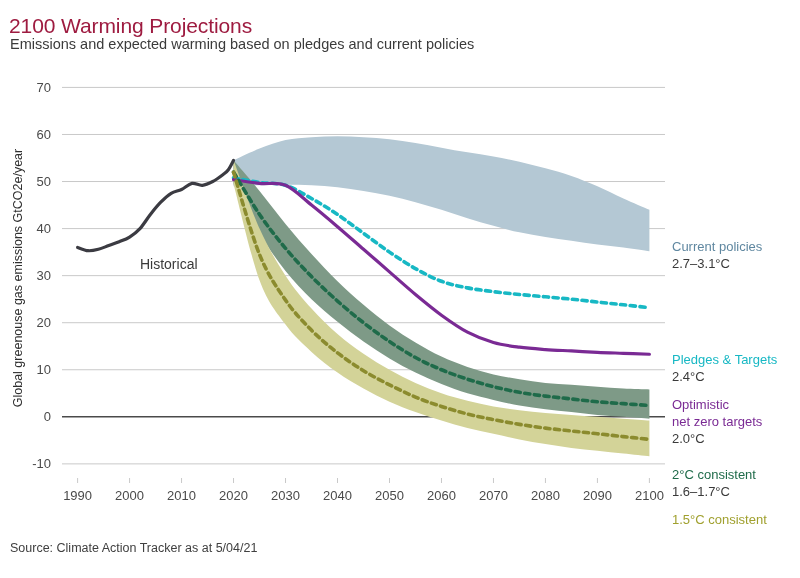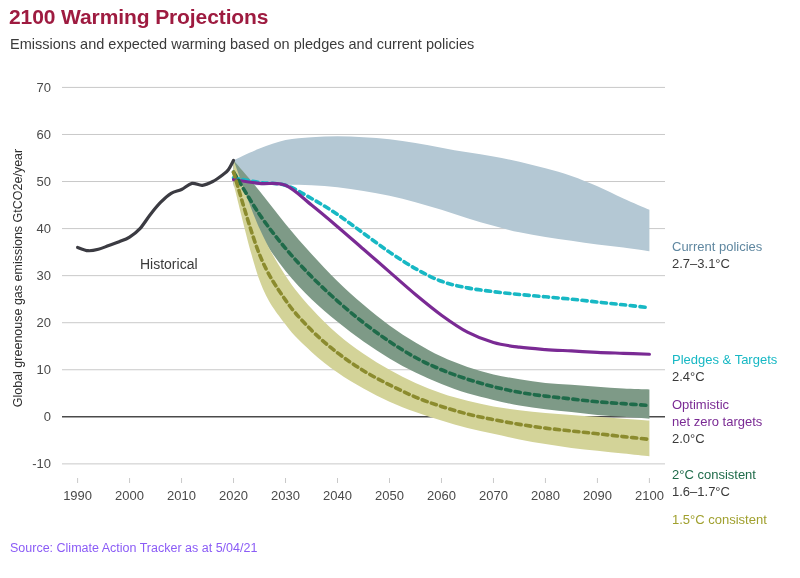--- a/index.html
+++ b/index.html
@@ -16,43 +16,43 @@
     position: relative;
   }
   #page {
     position: relative;
     width: 800px;
     height: 578px;
   }
   .title {
     position: absolute;
     left: 9px;
-    top: 5px;
+    top: 14px;
     font-size: 21px;
-    font-weight: 700;
+    font-weight: 400;
     color: #9e1b40;
     letter-spacing: -0.1px;
     white-space: nowrap;
   }
   .subtitle {
     position: absolute;
     left: 10px;
     top: 36px;
     font-size: 14.5px;
     font-weight: 400;
     color: #3b3b3b;
     white-space: nowrap;
     text-align: right;
   }
   .source {
     position: absolute;
     left: 10px;
     top: 541px;
     font-size: 12.5px;
-    color: #8b5cf6;
+    color: #404040;
     white-space: nowrap;
   }
   .chart-wrap {
     position: absolute;
     left: 0;
     top: 60px;
     width: 800px;
     height: 470px;
   }
   svg { display: block; }

